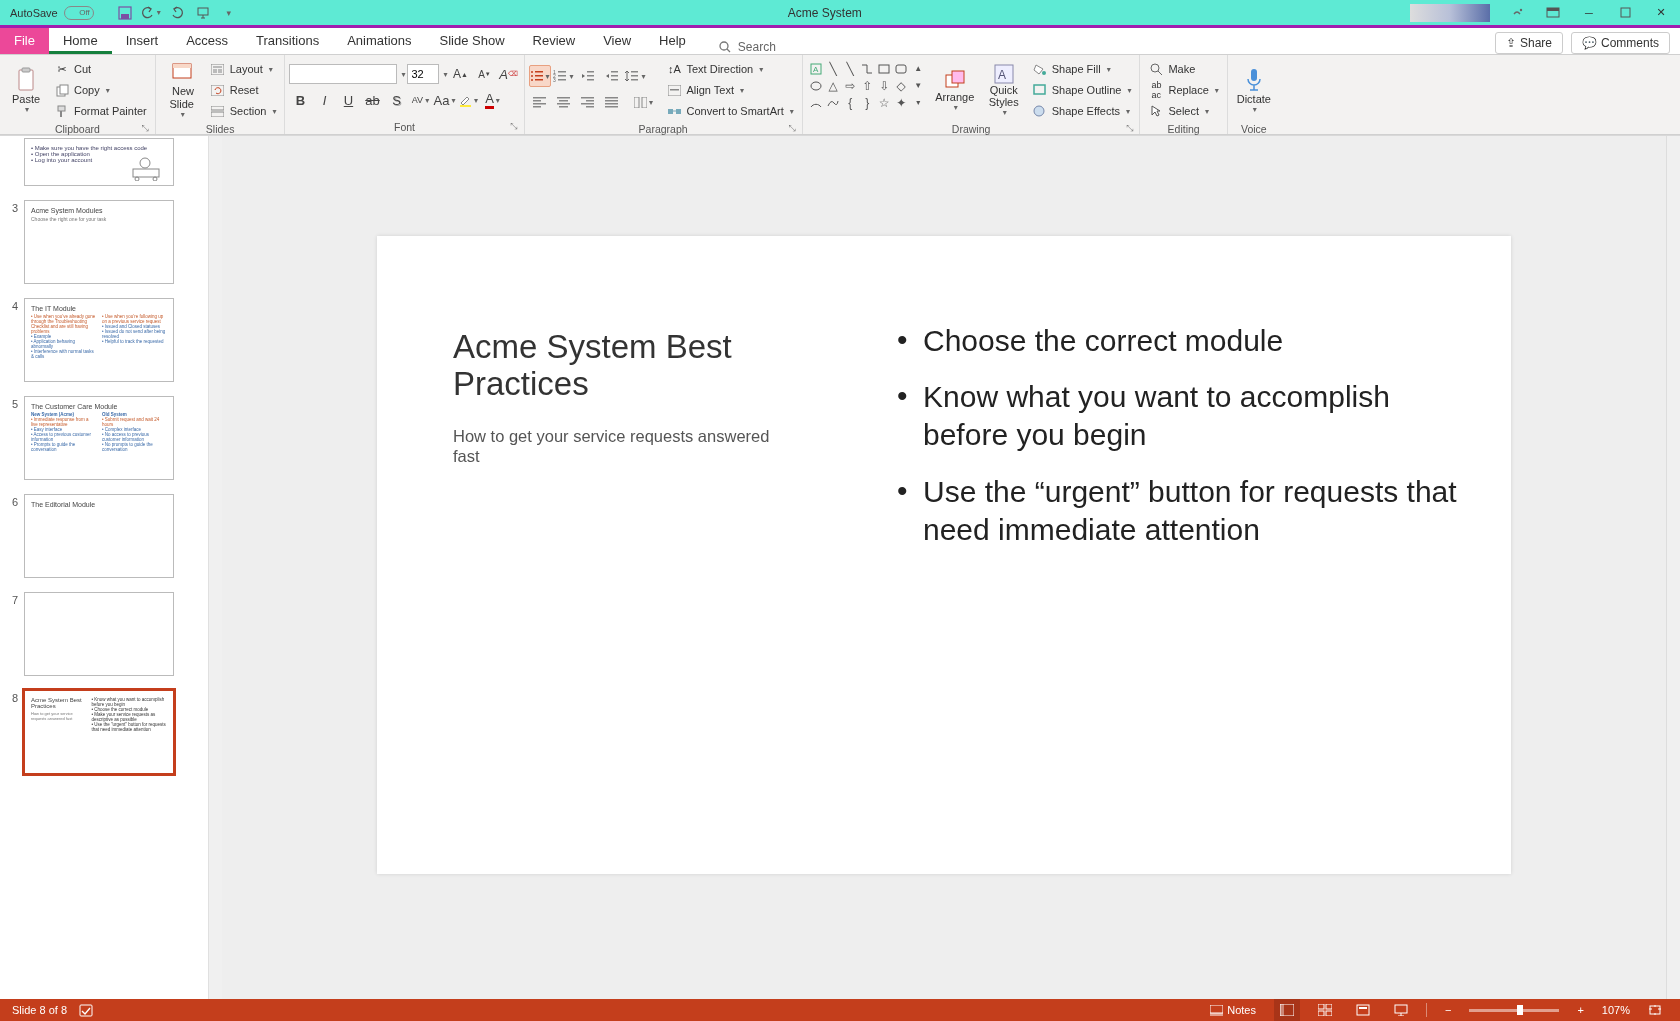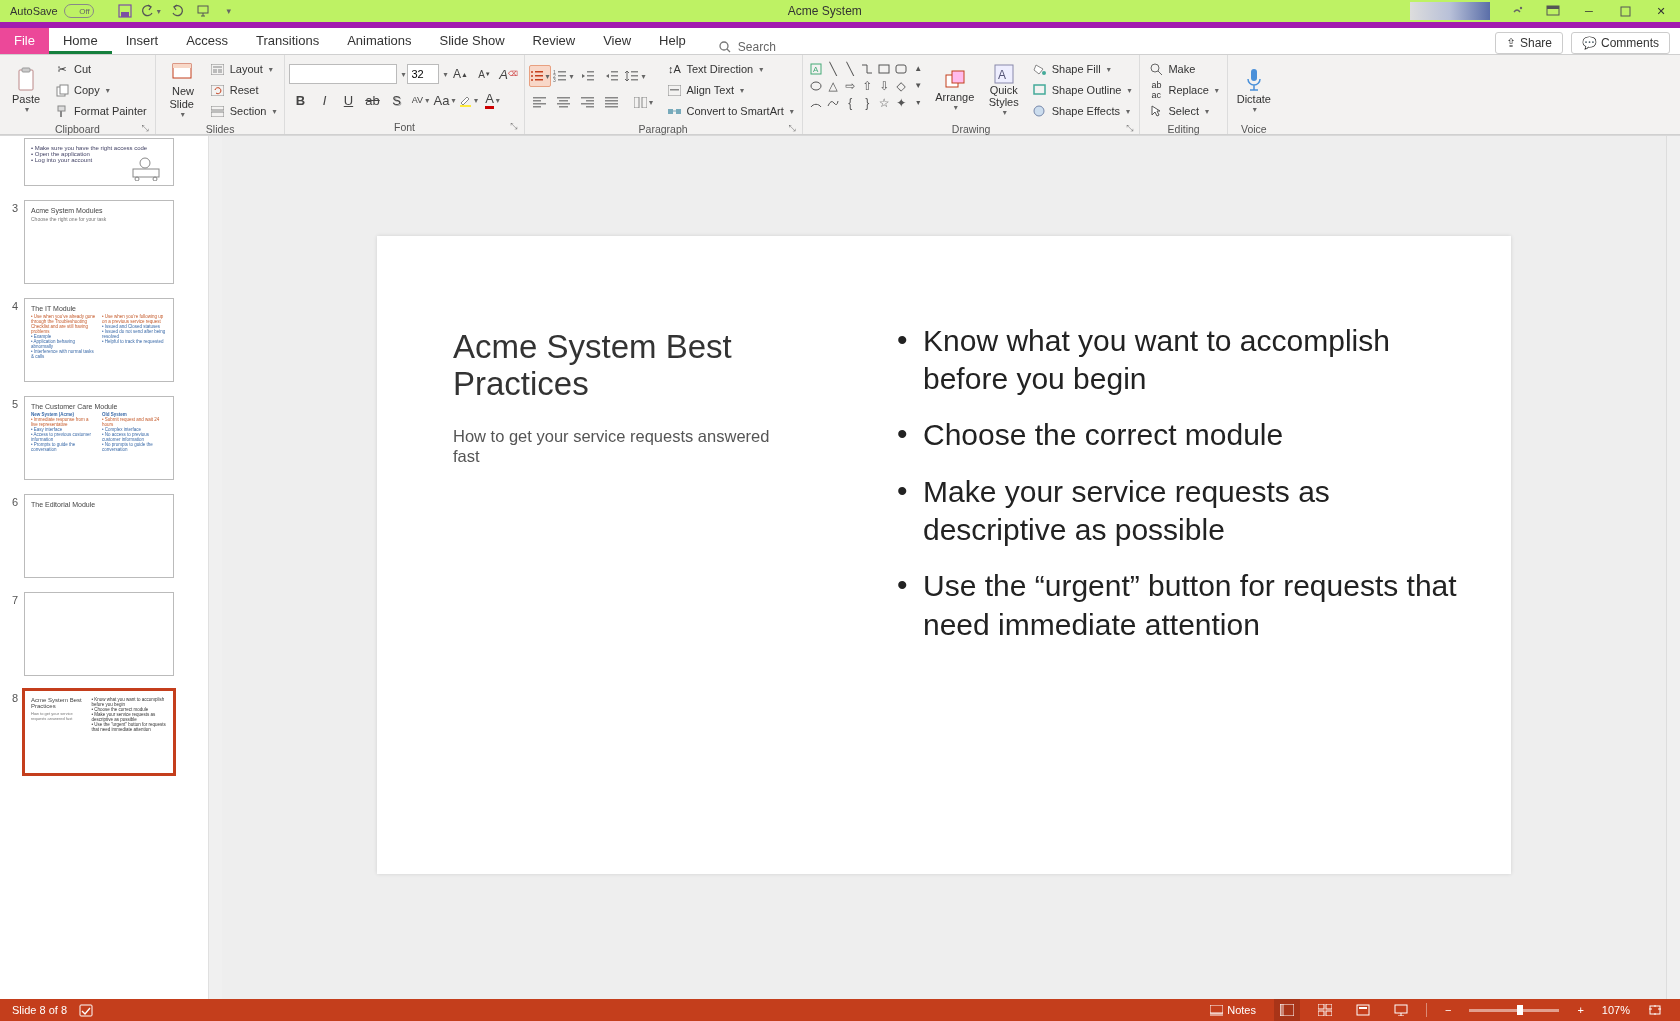--- a/index.html
+++ b/index.html
@@ -1,19 +1,19 @@
 <!DOCTYPE html>
 <html><head>
 <meta charset="utf-8">
 <style>
 * { margin: 0; padding: 0; box-sizing: border-box; font-family: "Segoe UI", Arial, sans-serif; }
 body { width: 1680px; height: 1021px; background: #fff; overflow: hidden; display: flex; flex-direction: column; font-size: 12px; color: #333; }
 
 
-.titlebar { height: 28px; background: #bef264; display: flex; align-items: center; border-bottom: 6px solid #a21caf; }
+.titlebar { height: 28px; background: #5eead4; display: flex; align-items: center; border-bottom: 3px solid #a21caf; }
 .autosave { display: flex; align-items: center; gap: 6px; padding: 0 10px; font-size: 11px; }
 .toggle { width: 30px; height: 14px; border: 1px solid #888; border-radius: 7px; display: flex; align-items: center; padding: 0 3px; font-size: 8px; justify-content: flex-end; color: #666; }
 .qat { display: flex; align-items: center; gap: 4px; margin-left: 10px; }
 .qat-btn { width: 22px; height: 22px; display: flex; align-items: center; justify-content: center; cursor: pointer; border-radius: 3px; }
 .doc-title { flex: 1; text-align: center; font-size: 12px; }
 .win-ctrls { display: flex; align-items: center; gap: 2px; padding-right: 2px; }
 .win-btn { width: 34px; height: 24px; display: flex; align-items: center; justify-content: center; cursor: pointer; font-size: 11px; }
 .user-box { width: 80px; height: 18px; background: linear-gradient(90deg,#ddd,#b8c0d8,#5a6ea8); margin-right: 8px; }
 
 
@@ -688,23 +688,22 @@
       </div>
     </div>
   <div class="thumb-scroll"></div>
 
   <div class="editor">
     <div class="slide-area">
       <div class="slide">
         <div class="slide-title">Acme System Best Practices</div>
         <div class="slide-sub">How to get your service requests answered fast</div>
         <ul class="slide-bullets">
+          <li>Choose the correct module</li>
           <li>Know what you want to accomplish before you begin</li>
-          <li>Choose the correct module</li>
-          <li>Make your service requests as descriptive as possible</li>
           <li>Use the “urgent” button for requests that need immediate attention</li>
         </ul>
       </div>
     </div>
   </div>
   <div class="ed-scroll"></div>
 </div>
 
 <div class="statusbar">
   <span>Slide 8 of 8</span>

